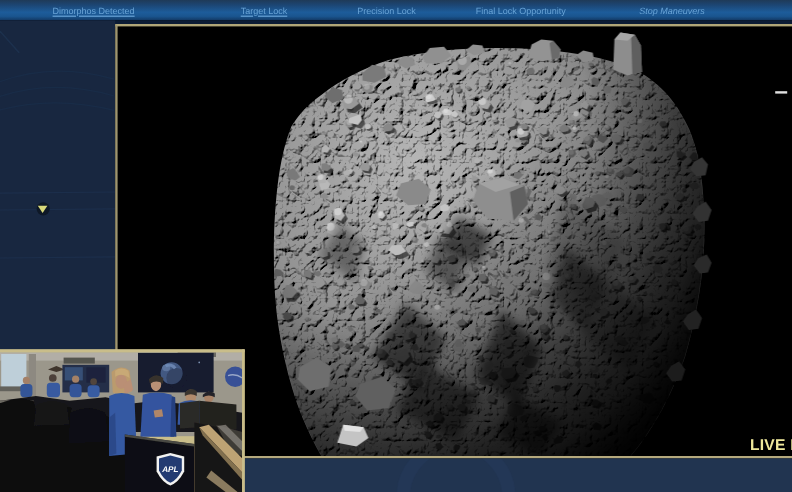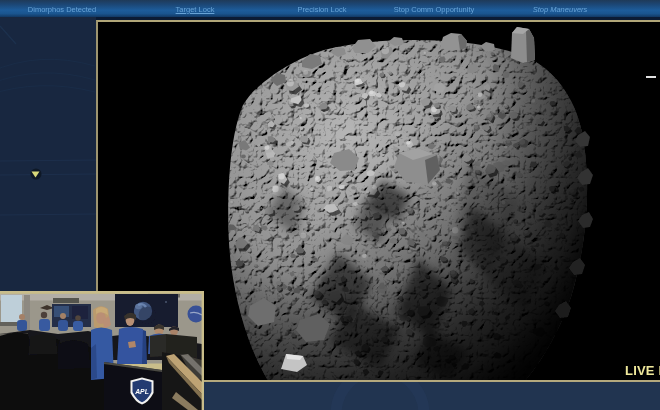--- a/index.html
+++ b/index.html
@@ -15,24 +15,24 @@
        border-top:2px solid #b0a678;border-left:2px solid #9e9570;box-sizing:border-box;}
   #bottomline{left:96px;top:380px;width:564px;height:2px;background:#b5a97d;}
   #bottomstrip{left:96px;top:382px;width:564px;height:28px;background:#213450;}
   #live{left:625px;top:363px;width:35px;height:15px;color:#efe89b;font-weight:bold;font-size:13px;overflow:hidden;white-space:nowrap;letter-spacing:0.2px;}
   #dash{left:646px;top:76px;width:10px;height:2px;background:#e0e0e0;}
   #inset{left:0;top:291px;width:204px;height:119px;}
 </style>
 </head>
 <body>
   <div id="topbar" class="abs">
-    <span class="lbl" style="left:62px;">Dimorphos Detected</span>
-    <span class="lbl" style="left:195px;text-decoration:underline;">Target Lock</span>
+    <span class="lbl" style="left:78px;text-decoration:underline;">Dimorphos Detected</span>
+    <span class="lbl" style="left:220px;text-decoration:underline;">Target Lock</span>
     <span class="lbl" style="left:322px;">Precision Lock</span>
-    <span class="lbl" style="left:434px;">Stop Comm Opportunity</span>
+    <span class="lbl" style="left:434px;">Final Lock Opportunity</span>
     <span class="lbl" style="left:560px;font-style:italic;">Stop Maneuvers</span>
   </div>
   <div id="topbaredge" class="abs"></div>
   <div id="leftpanel" class="abs">
     <svg width="96" height="374" viewBox="0 17 96 374">
       <g fill="none" stroke="#1c3554" stroke-width="1" opacity="0.38">
         <path d="M-10,72 Q40,50 95,66"></path>
         <path d="M-10,84 Q40,64 95,80"></path>
         <path d="M-12,95 Q40,78 95,92"></path>
       </g>

